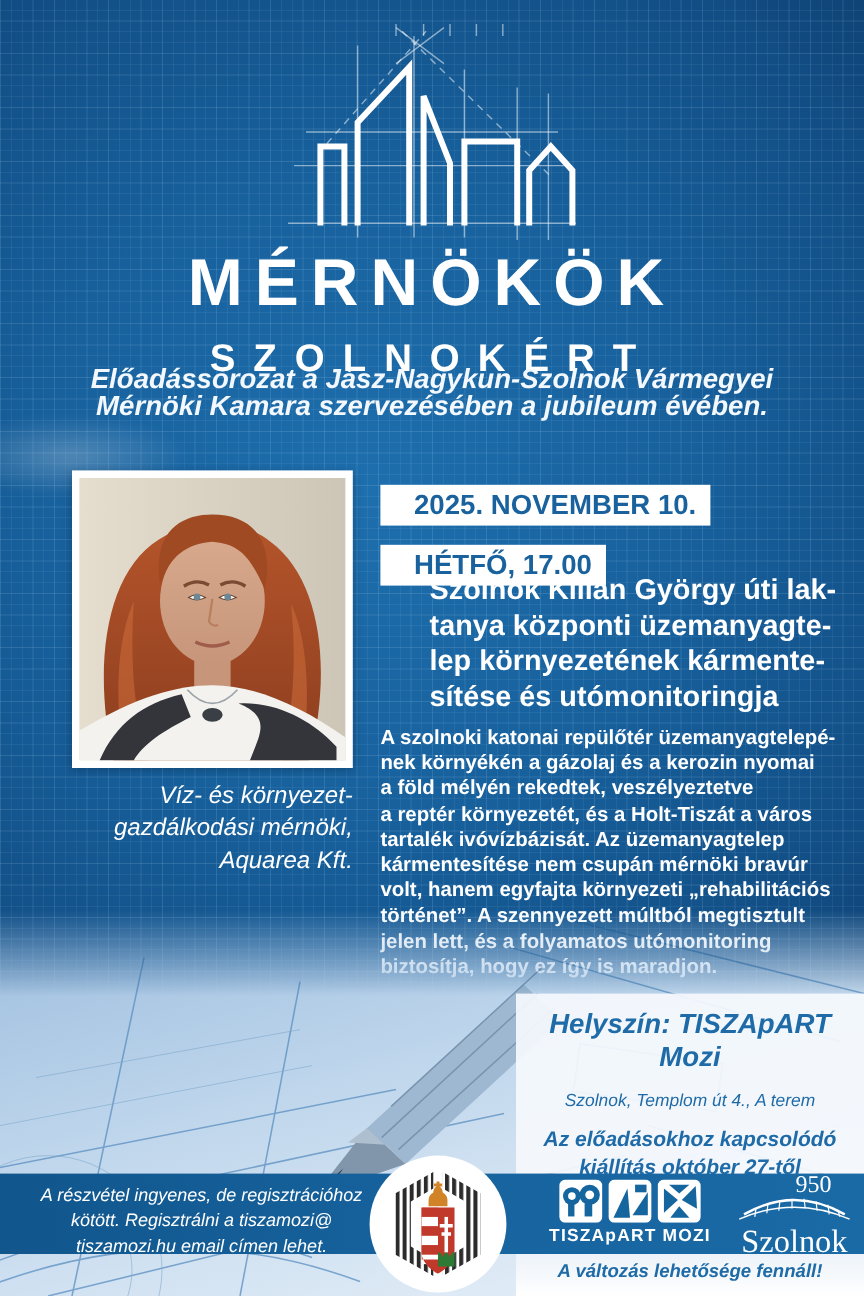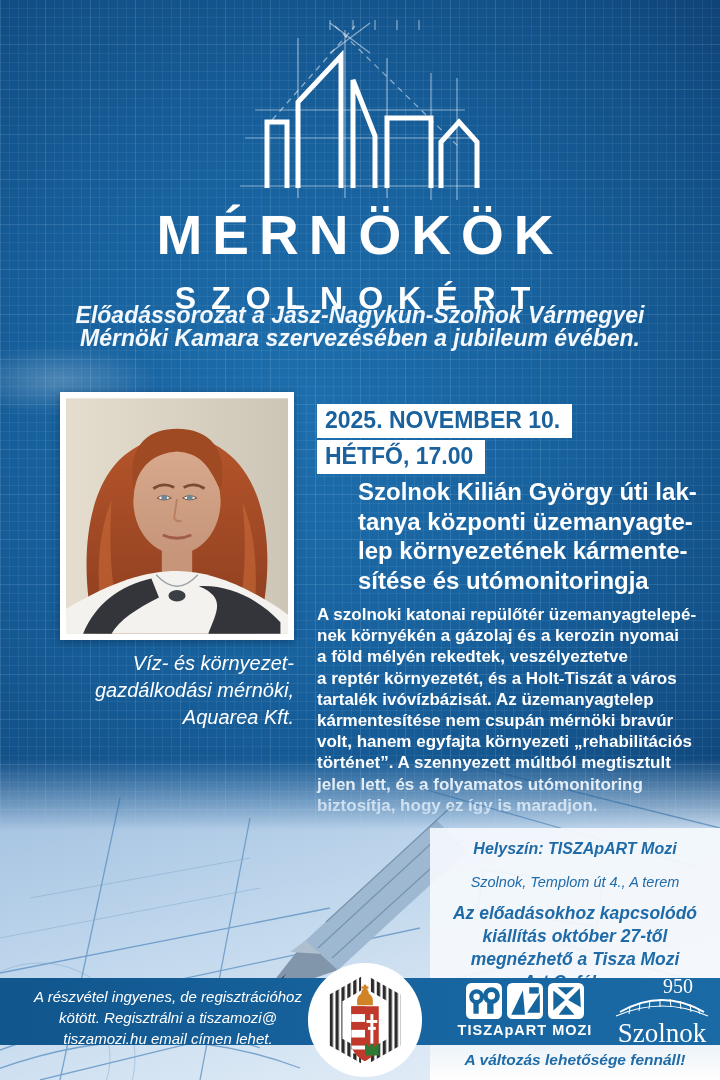--- a/index.html
+++ b/index.html
@@ -19,35 +19,35 @@
   #title-main{left:0;top:203px;width:720px;text-align:center;font-size:55px;font-weight:800;letter-spacing:10px;color:#fff;}
   #title-sub{left:0;top:280px;width:720px;text-align:center;font-size:32px;font-weight:700;letter-spacing:15px;color:#fff;}
   #subtitle{left:0;top:304px;width:720px;text-align:center;font-size:23px;font-weight:700;font-style:italic;line-height:23px;color:#f2f8fd;white-space:pre-line;}
   
   #streak{left:-10px;top:345px;width:170px;height:70px;background:radial-gradient(ellipse at 40% 50%, rgba(255,255,255,0.25), rgba(255,255,255,0) 70%);filter:blur(4px);}
   
   #photo-frame{left:60px;top:392px;width:222px;height:236px;background:#fff;padding:6px;box-shadow:0 2px 8px rgba(0,20,40,.35);}
   #photo-frame svg{display:block;}
   
   #badges{left:317px;top:404px;}
-  .badge{display:table;background:#fff;color:#19629e;font-weight:800;font-size:23px;padding:3px 12px 4px 8px;margin-bottom:2px;white-space:nowrap;}
+  .badge{display:table;background:#fff;color:#19629e;font-weight:800;font-size:23px;padding:3px 12px 4px 28px;margin-bottom:16px;white-space:nowrap;}
   #lecture-title{left:317px;top:477px;width:402px;font-size:24px;font-weight:800;line-height:29.5px;color:#fff;white-space:pre-line;padding-left:41px;}
   #lecture-desc{left:317px;top:604px;width:402px;font-size:17px;font-weight:600;line-height:21.2px;color:#fff;white-space:pre-line;}
   
   #speaker{left:10px;top:650px;width:284px;text-align:right;color:#fff;}
   #speaker-name{font-size:27px;font-weight:800;font-style:italic;margin-bottom:8px;}
   #speaker-role{font-size:20px;font-style:italic;line-height:27px;white-space:pre-line;}
   
   #photo-strip{left:0;top:758px;width:720px;height:322px;
     background:linear-gradient(165deg,#9cbcdc 0%,#b9d2ea 35%,#d9e7f4 75%,#e9f1f8 100%);
     -webkit-mask-image:linear-gradient(180deg,transparent 0,#000 72px);
     mask-image:linear-gradient(180deg,transparent 0,#000 72px);}
   
   #venue-panel{left:430px;top:828px;width:290px;height:150px;background:rgba(245,249,253,0.93);color:#1f6ba8;text-align:center;}
-  #venue-line1{font-size:16px;font-weight:700;font-style:italic;margin-top:12px;}
+  #venue-line1{font-size:23px;font-weight:700;font-style:italic;margin-top:12px;}
   #venue-line2{font-size:14.5px;font-style:italic;margin-top:16px;}
   #venue-note{font-size:17.5px;font-weight:600;font-style:italic;line-height:23px;margin-top:12px;white-space:pre-line;}
   
   #footer-band{left:0;top:978px;width:720px;height:67px;background:linear-gradient(90deg,#11568d 0%,#17649f 55%,#1a6aa6 100%);}
   #registration{left:18px;top:986px;width:300px;font-size:15px;font-weight:400;font-style:italic;line-height:21px;color:#fff;white-space:pre-line;text-align:center;}
   #chamber-logo{left:306px;top:961px;width:118px;height:118px;}
   #tiszapart-logo{left:440px;top:983px;width:170px;text-align:center;}
   #tiszapart-tiles{display:flex;justify-content:center;gap:5px;}
   #tiszapart-label{margin-top:3px;font-size:14.5px;font-weight:700;letter-spacing:1px;color:#fff;white-space:nowrap;}
   #szolnok-logo{left:608px;top:976px;width:108px;text-align:center;color:#fff;}

